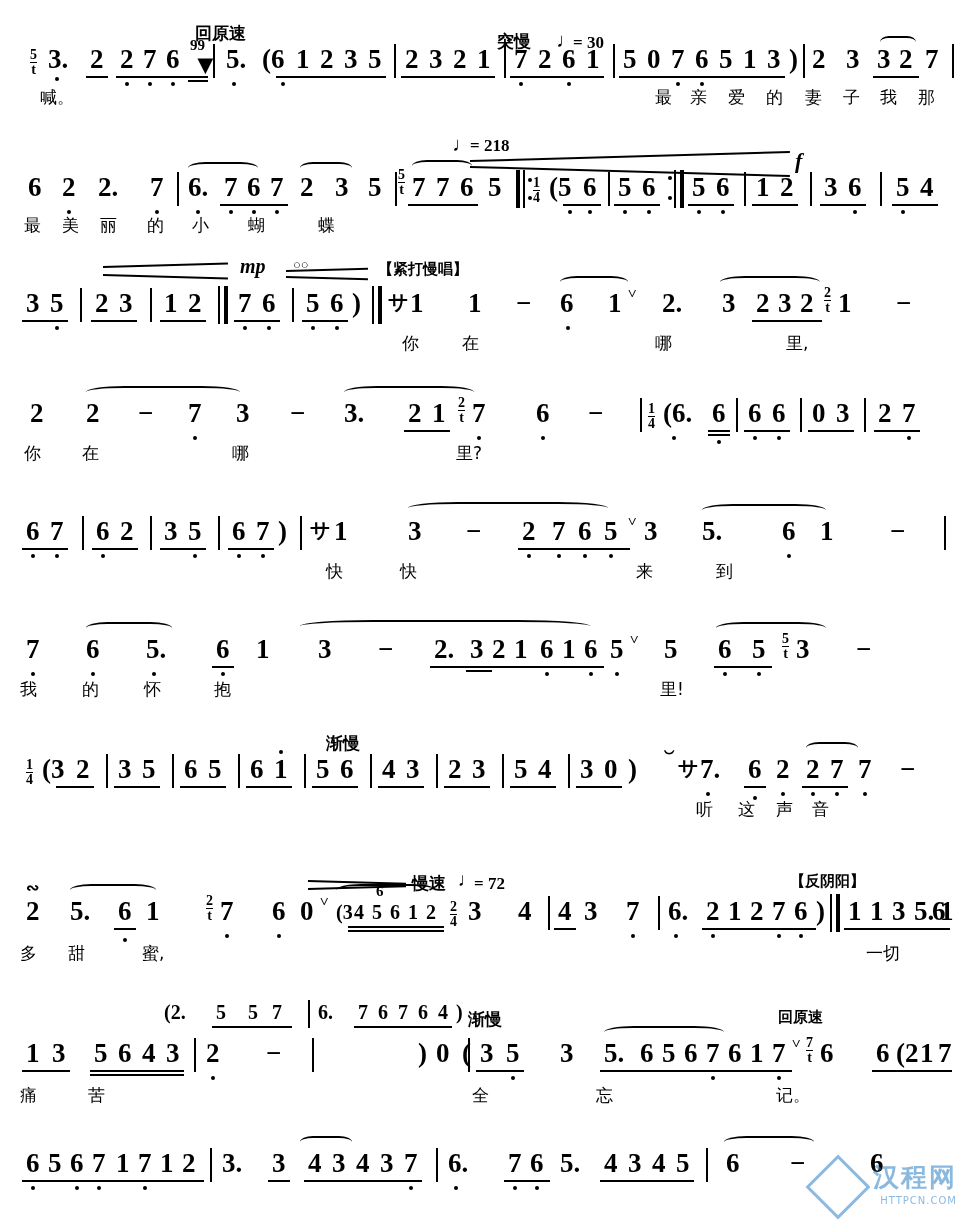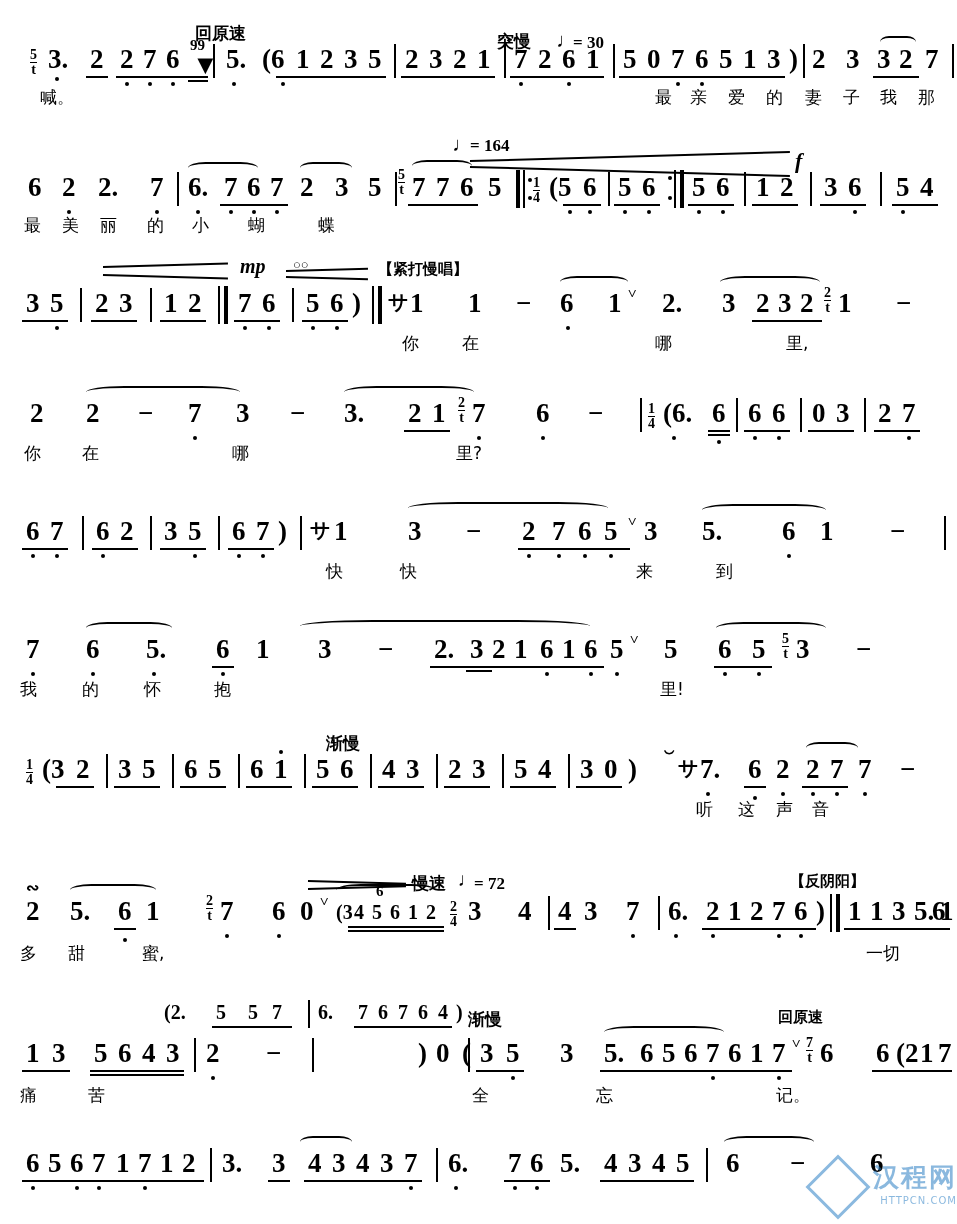--- a/index.html
+++ b/index.html
@@ -118,21 +118,21 @@
       <span class="ly" style="left:918px;top:0;">那</span>
     </div>
   </div>
 
   <div style="position:absolute;left:0;top:46px;">
     
   </div>
 
   <div class="sys" style="position:absolute;left:0;top:128px;width:957px;height:120px;">
     <span class="n" style="left:452px;top:6px;font-size:20px;">♩</span>
-    <span class="tempo" style="left:470px;top:8px;">= 164</span>
+    <span class="tempo" style="left:470px;top:8px;">= 218</span>
     <div class="hp dim" style="left:470px;top:32px;width:320px;height:8px;"></div>
     <span class="n" style="left:795px;top:22px;font-style:italic;font-size:22px;">f</span>
 
     <div class="notes" style="position:absolute;left:0;top:46px;width:957px;">
       <span class="n" style="left:28px;top:0;">6</span>
       <span class="n" style="left:62px;top:0;">2</span>
       <span class="dot" style="left:67px;top:36px;"></span>
       <span class="n" style="left:98px;top:0;">2.</span>
       <span class="n" style="left:150px;top:0;">7</span>
       <span class="dot" style="left:155px;top:36px;"></span>

